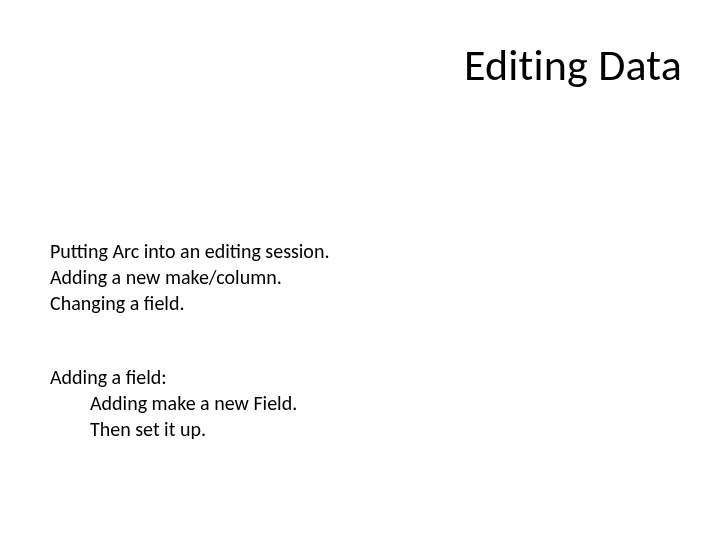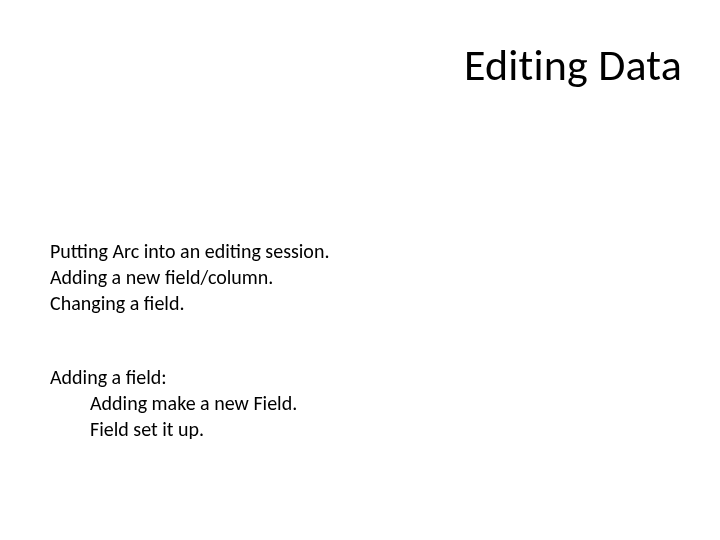--- a/index.html
+++ b/index.html
@@ -41,21 +41,21 @@
     }
   </style>
 </head>
 <body>
 
 <div class="slide-title">Editing Data</div>
 
 <div class="content">
   <div class="para">
     <div>Putting Arc into an editing session.</div>
-    <div>Adding a new field/column.</div>
+    <div>Adding a new make/column.</div>
     <div>Changing a field.</div>
   </div>
   <div class="para">
     <div>Adding a field:</div>
     <div class="indent-line">Adding make a new Field.</div>
-    <div class="indent-line">Field set it up.</div>
+    <div class="indent-line">Then set it up.</div>
   </div>
 </div>
 
 </body></html>

